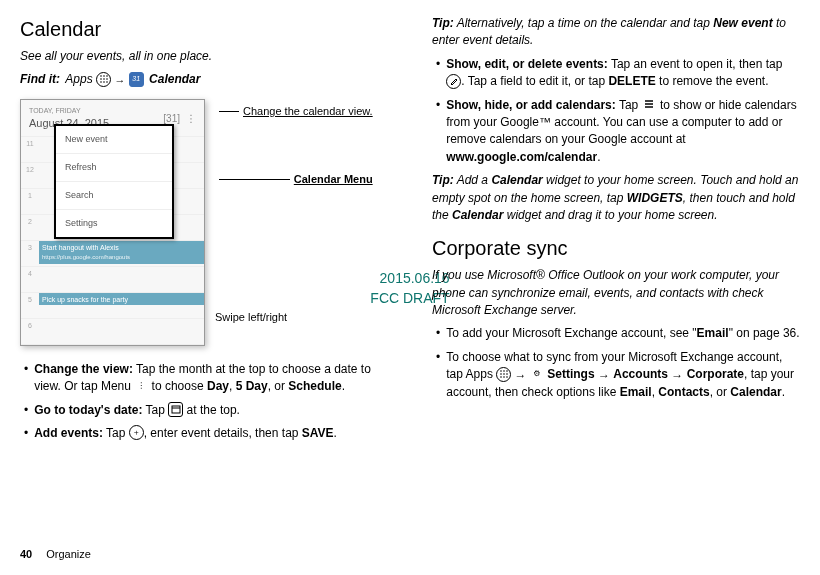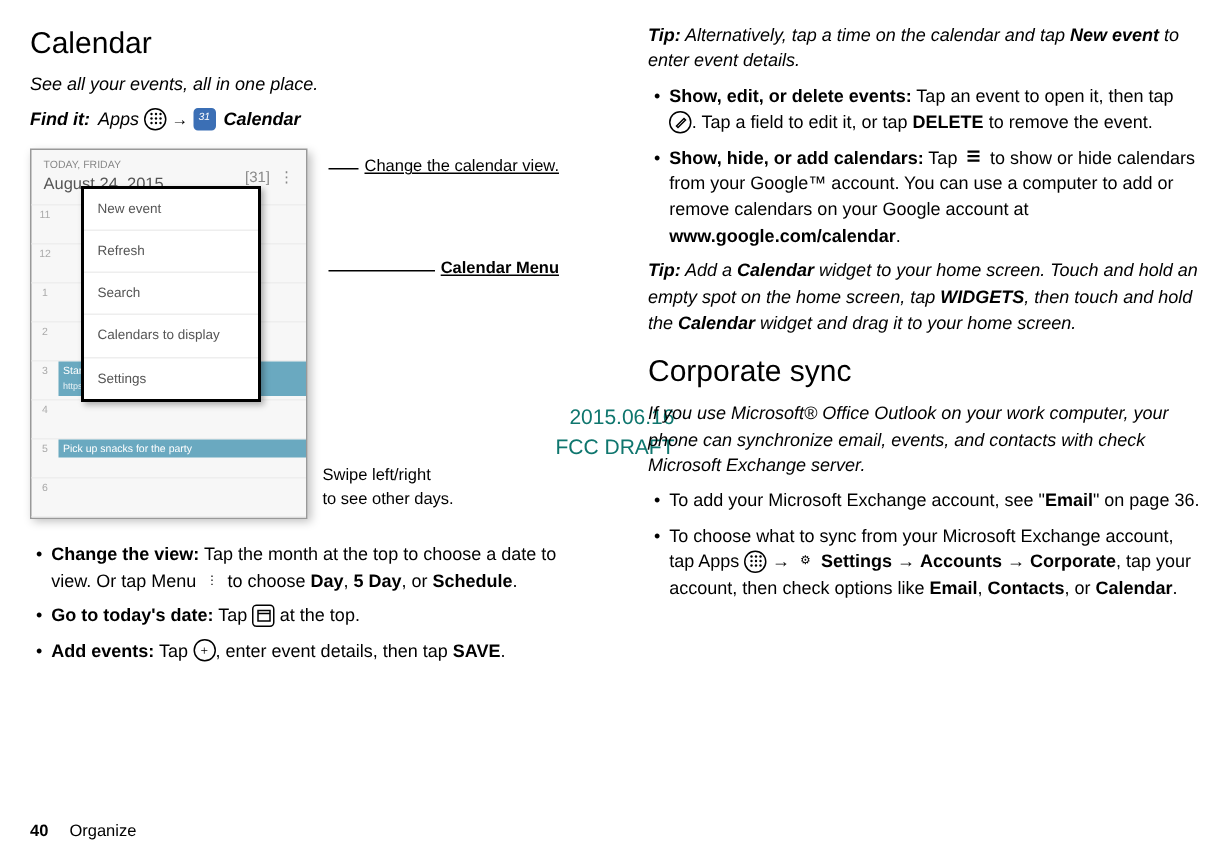--- a/index.html
+++ b/index.html
@@ -170,36 +170,34 @@
           <div class="trow">
               <div class="tl">6</div>
               <div class="tc"></div>
             </div>
         </div>
 
         <div class="menu">
           <div>New event</div>
           <div>Refresh</div>
           <div>Search</div>
-          <div>Calendars to display</div>
           <div>Settings</div>
         </div>
       </div>
       <div class="annots">
         <div class="annot-row" style="margin-top:5px;">
             <div class="callout-line" style="width:20px;"></div>
             <span>Change the calendar view.</span>
           </div>
         <div class="annot-row" style="margin-top:52px;">
             <div class="callout-line" style="width:20px;"></div>
             <span class="b">Calendar Menu</span>
           </div>
         <div style="margin-top:122px;">
           <div>Swipe left/right</div>
-          <div>to see other days.</div>
         </div>
       </div>
     </div>
 
     <div class="bullet">
       <div class="dot">•</div>
       <div class="bc">
         <span class="b">Change the view:</span><span> Tap the month at the top to choose a date to view. Or tap Menu </span><span class="icon noborder">⋮</span><span> to choose </span><span class="b">Day</span><span>, </span><span class="b">5 Day</span><span>, or </span><span class="b">Schedule</span><span>.</span>
       </div>
     </div>

